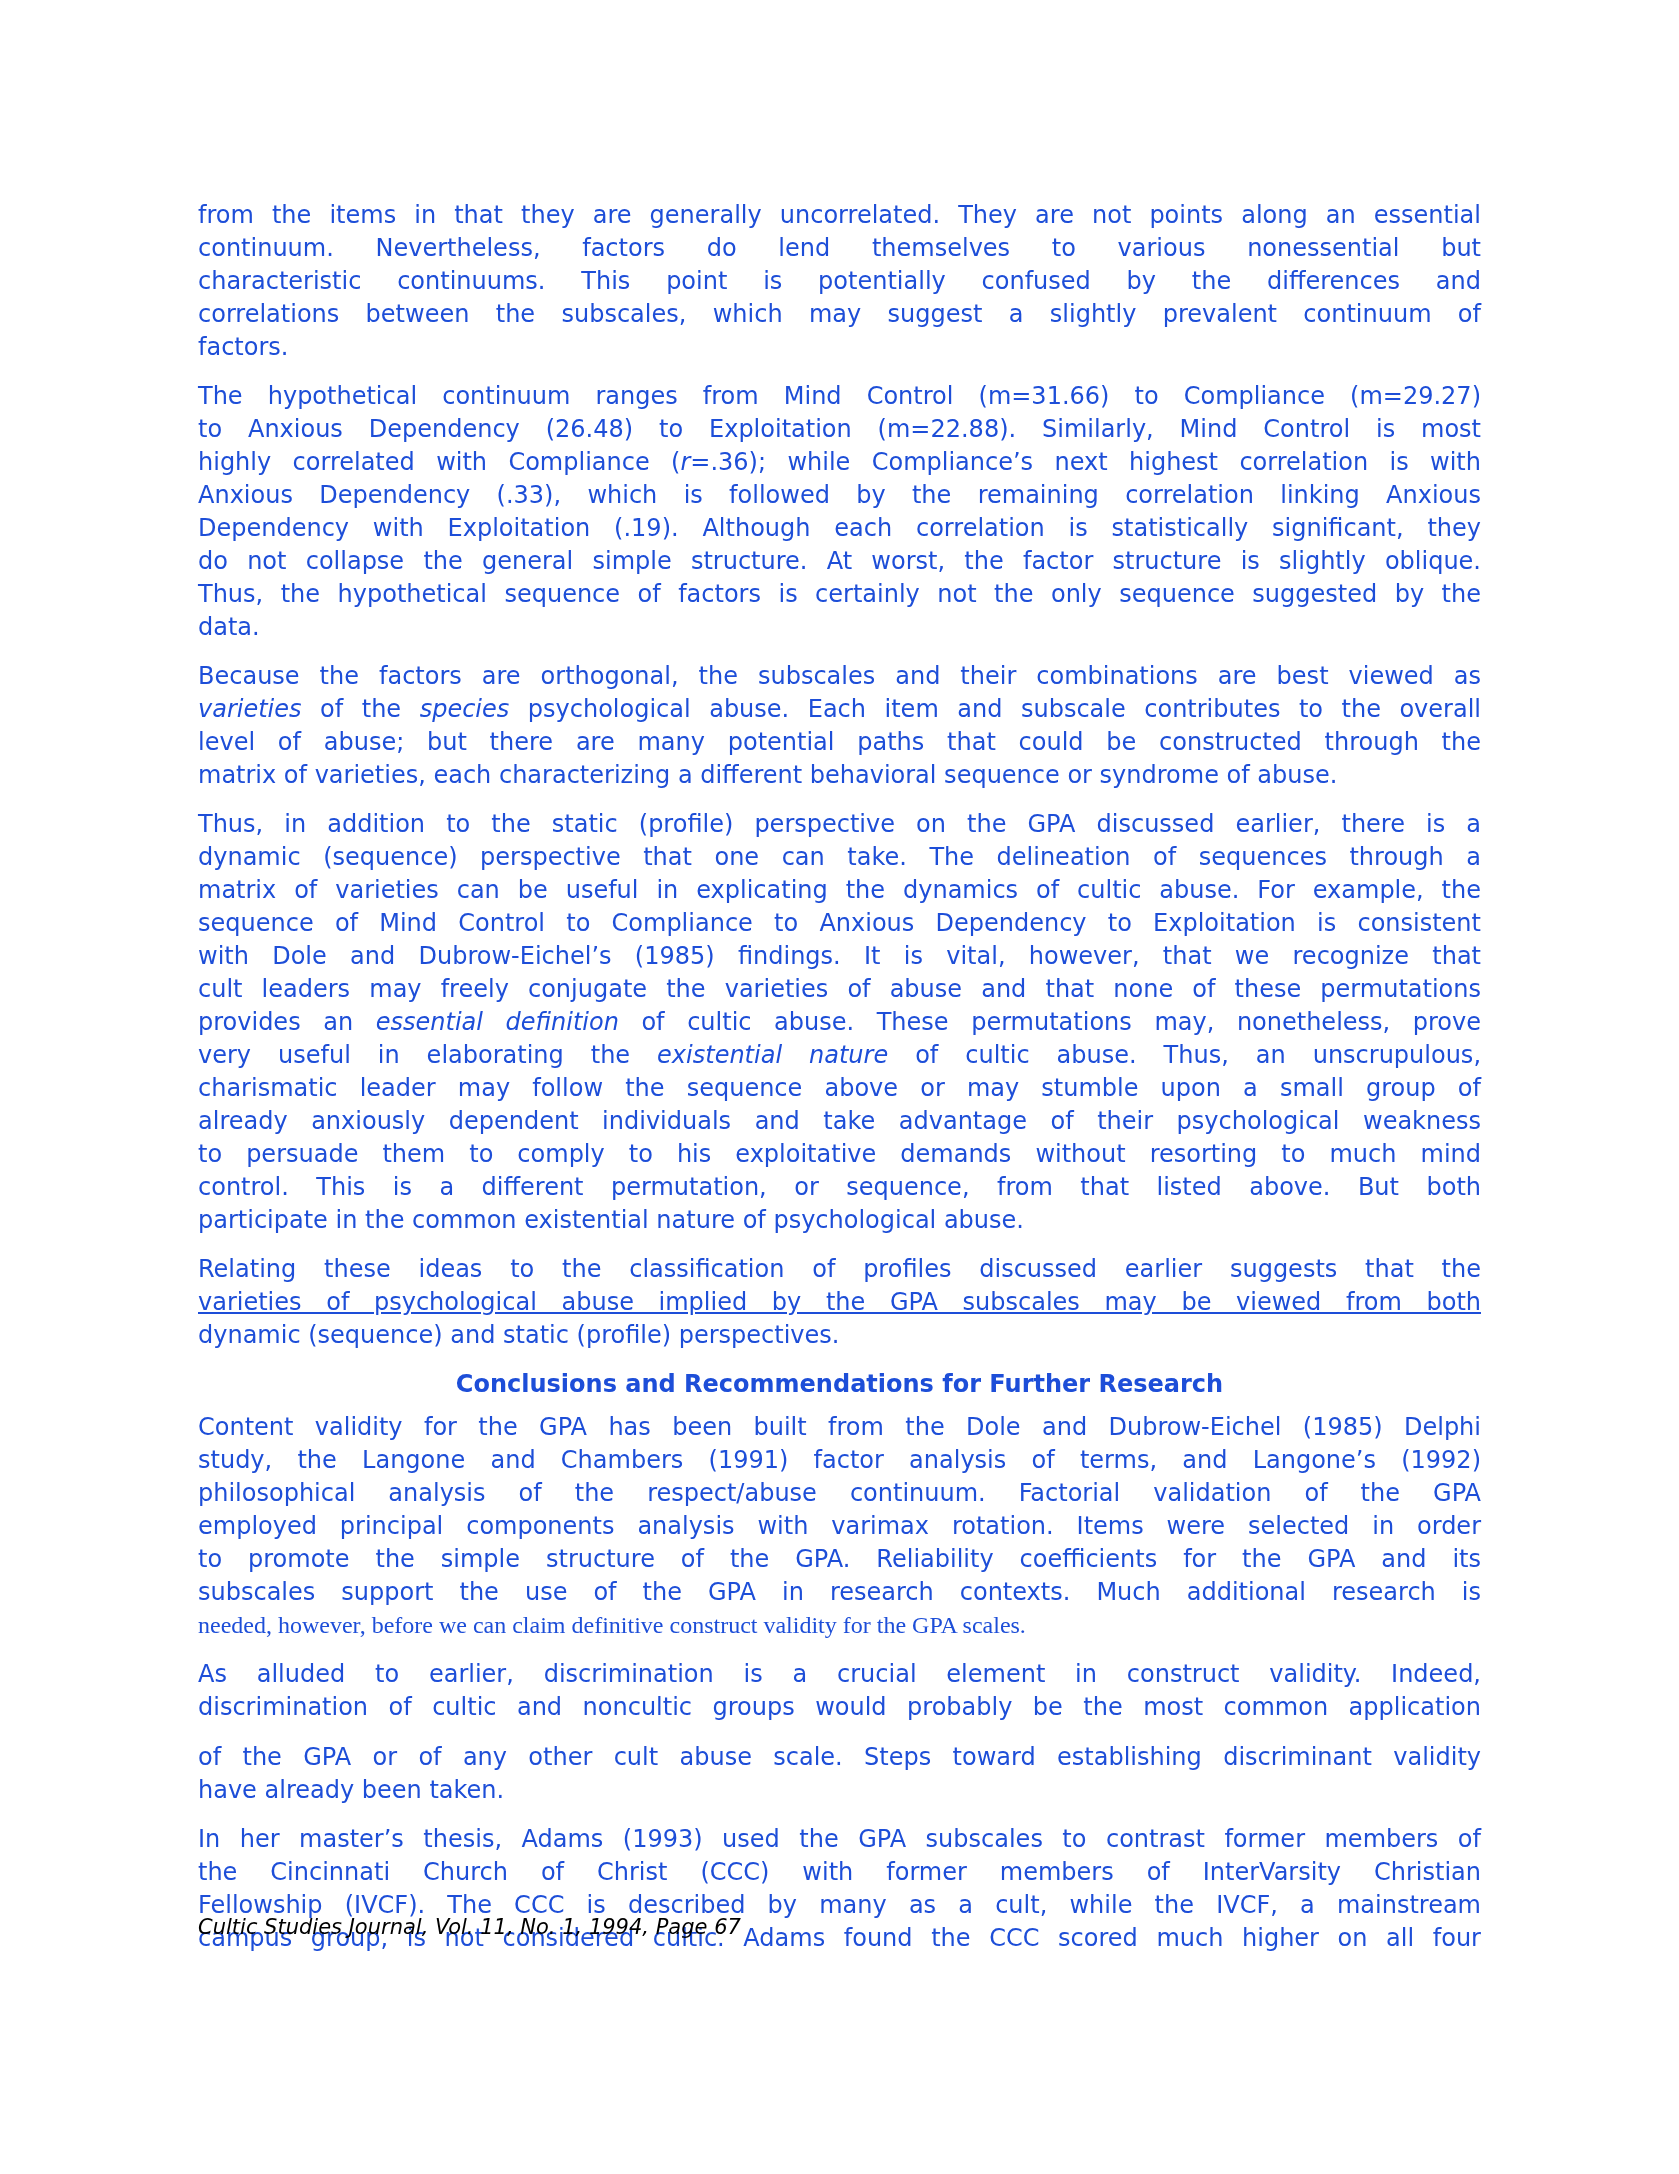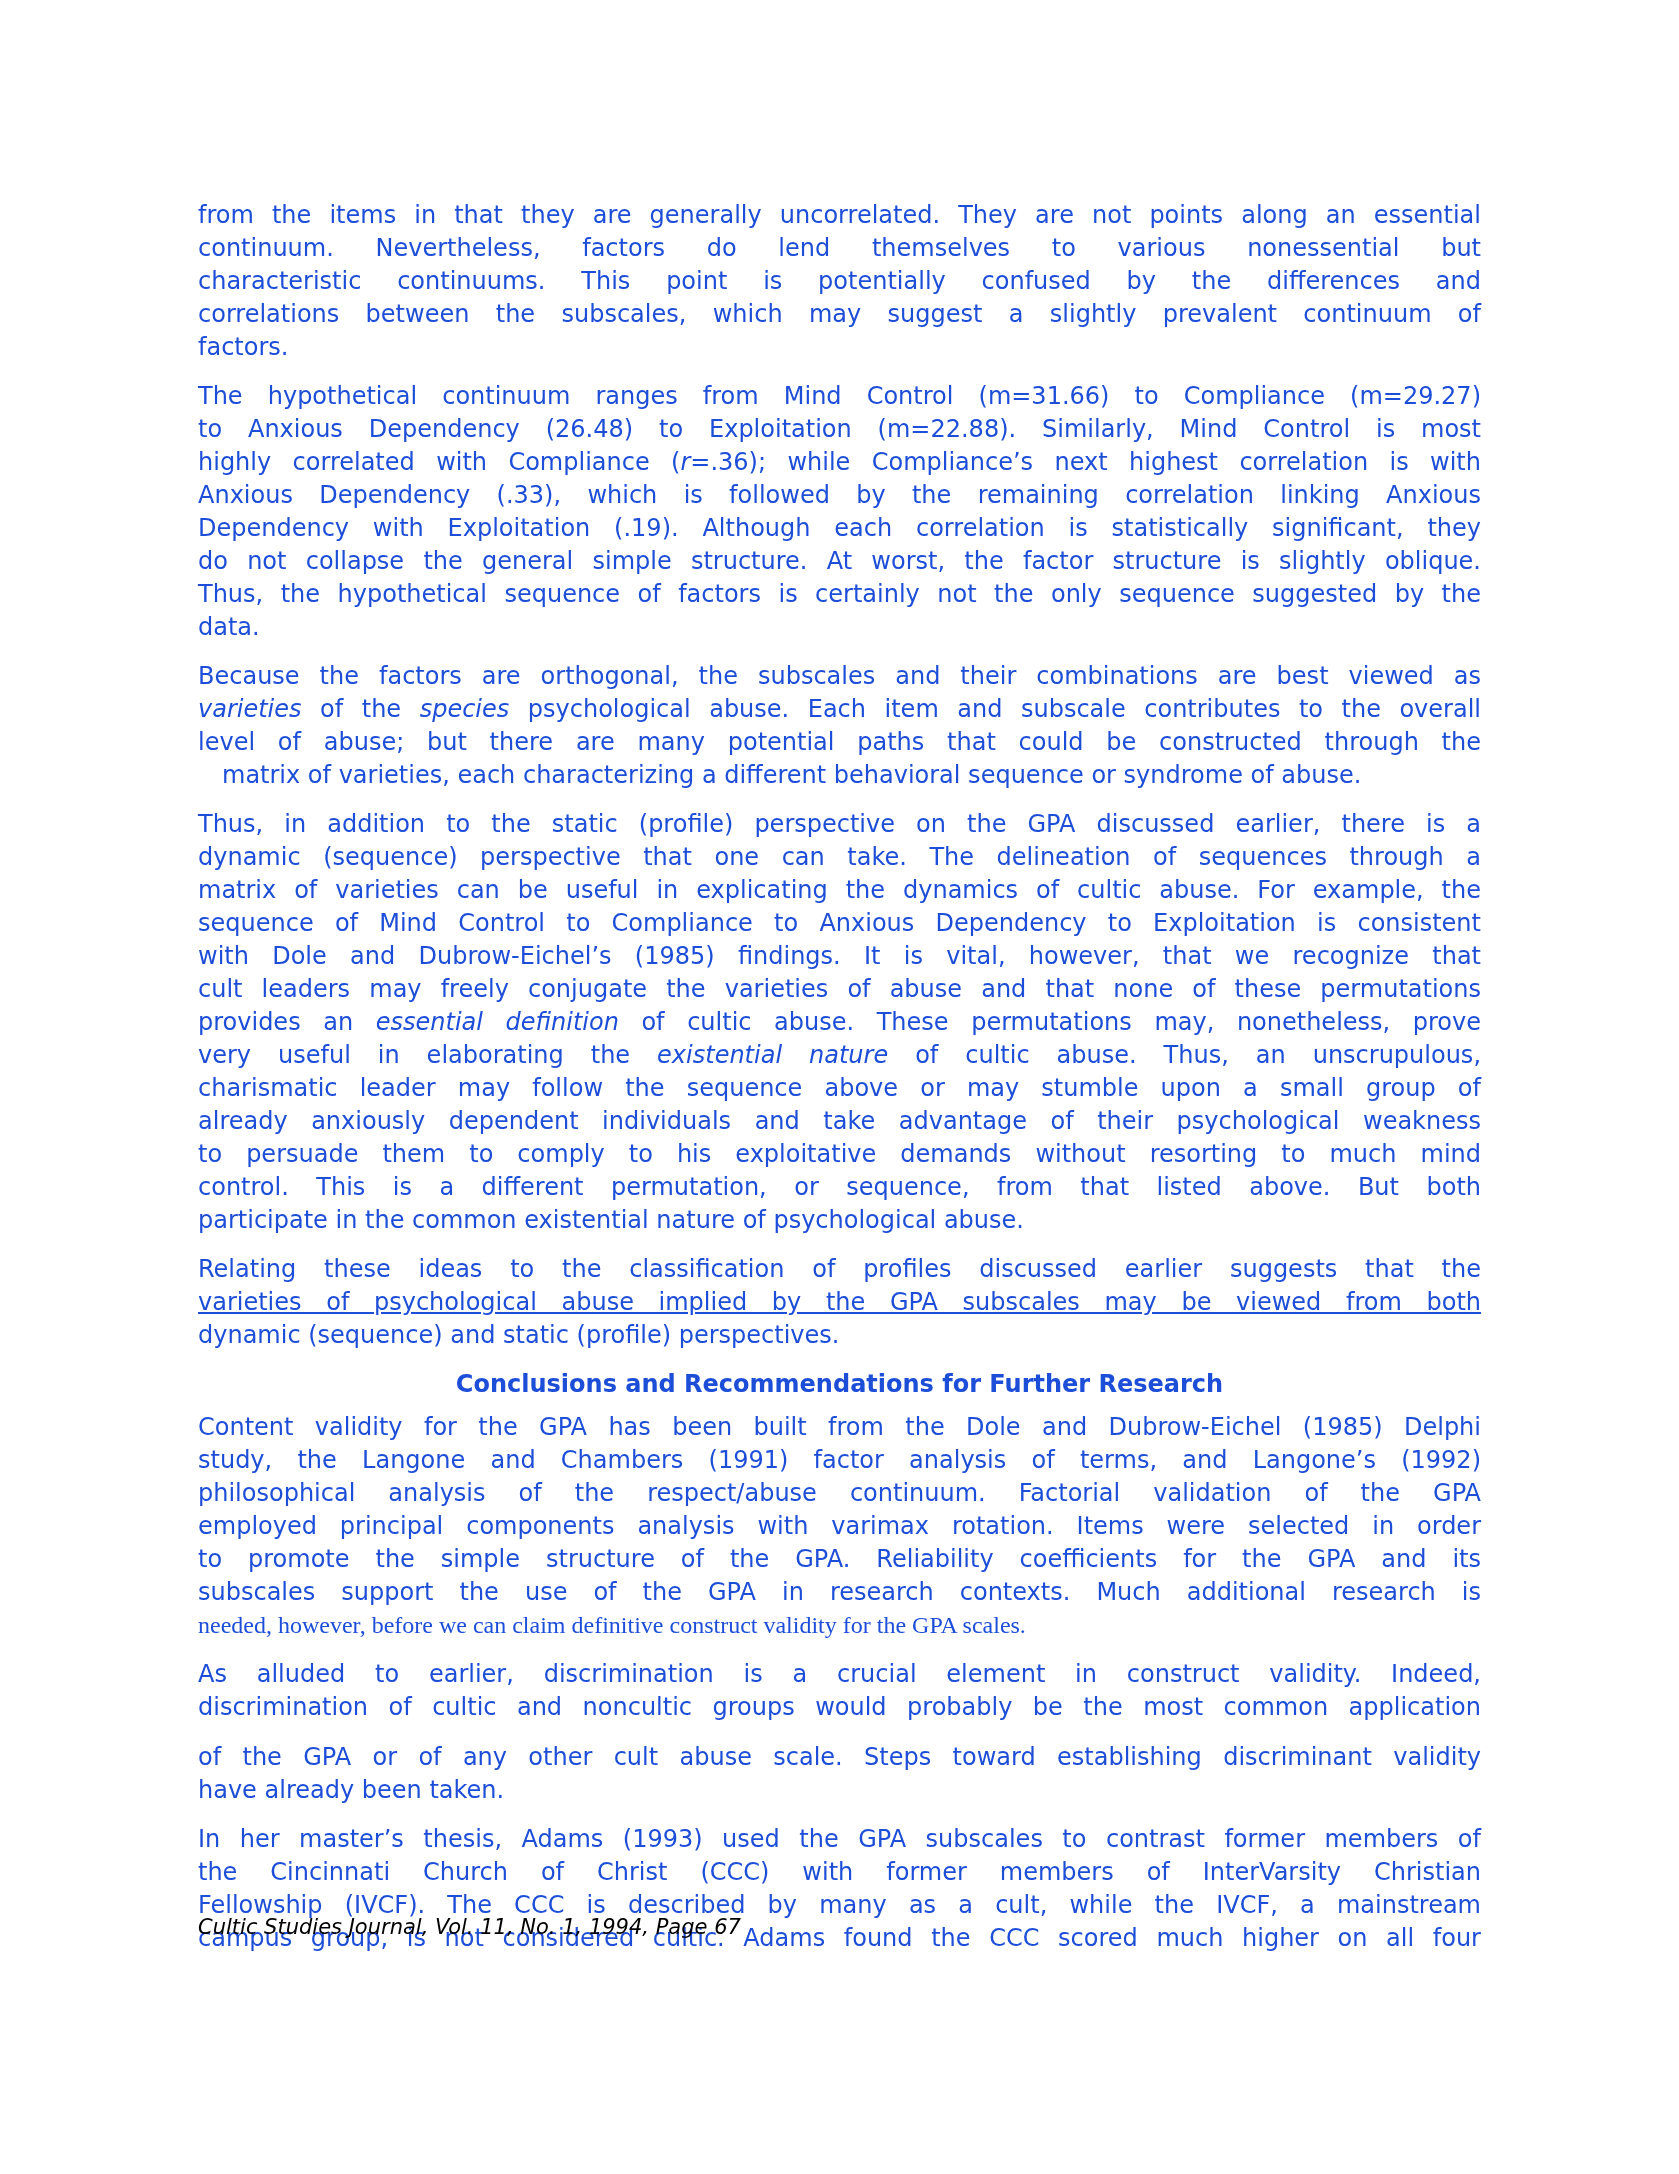--- a/index.html
+++ b/index.html
@@ -47,21 +47,21 @@
           <div class="line" style="display: block;"><span>Anxious Dependency (.33), which is followed by the remaining correlation linking Anxious</span></div>
           <div class="line" style="display: block;"><span>Dependency with Exploitation (.19). Although each correlation is statistically significant, they</span></div>
           <div class="line" style="display: block;"><span>do not collapse the general simple structure. At worst, the factor structure is slightly oblique.</span></div>
           <div class="line" style="display: block;"><span>Thus, the hypothetical sequence of factors is certainly not the only sequence suggested by the</span></div>
           <div class="line last" style="display: block;"><span>data.</span></div>
         </div>
         <div class="para">
           <div class="line" style="display: block;"><span>Because the factors are orthogonal, the subscales and their combinations are best viewed as</span></div>
           <div class="line" style="display: block;"><span class="it">varieties</span><span> of the </span><span class="it">species</span><span> psychological abuse. Each item and subscale contributes to the overall</span></div>
           <div class="line" style="display: block;"><span>level of abuse; but there are many potential paths that could be constructed through the</span></div>
-          <div class="line last" style="display: block; margin-left: 24px;"><span>matrix of varieties, each characterizing a different behavioral sequence or syndrome of abuse.</span></div>
+          <div class="line last" style="display: block;"><span>matrix of varieties, each characterizing a different behavioral sequence or syndrome of abuse.</span></div>
         </div>
         <div class="para">
           <div class="line" style="display: block;"><span>Thus, in addition to the static (profile) perspective on the GPA discussed earlier, there is a</span></div>
           <div class="line" style="display: block;"><span>dynamic (sequence) perspective that one can take. The delineation of sequences through a</span></div>
           <div class="line" style="display: block;"><span>matrix of varieties can be useful in explicating the dynamics of cultic abuse. For example, the</span></div>
           <div class="line" style="display: block;"><span>sequence of Mind Control to Compliance to Anxious Dependency to Exploitation is consistent</span></div>
           <div class="line" style="display: block;"><span>with Dole and Dubrow-Eichel’s (1985) findings. It is vital, however, that we recognize that</span></div>
           <div class="line" style="display: block;"><span>cult leaders may freely conjugate the varieties of abuse and that none of these permutations</span></div>
           <div class="line" style="display: block;"><span>provides an </span><span class="it">essential definition</span><span> of cultic abuse. These permutations may, nonetheless, prove</span></div>
           <div class="line" style="display: block;"><span>very useful in elaborating the </span><span class="it">existential nature</span><span> of cultic abuse. Thus, an unscrupulous,</span></div>

